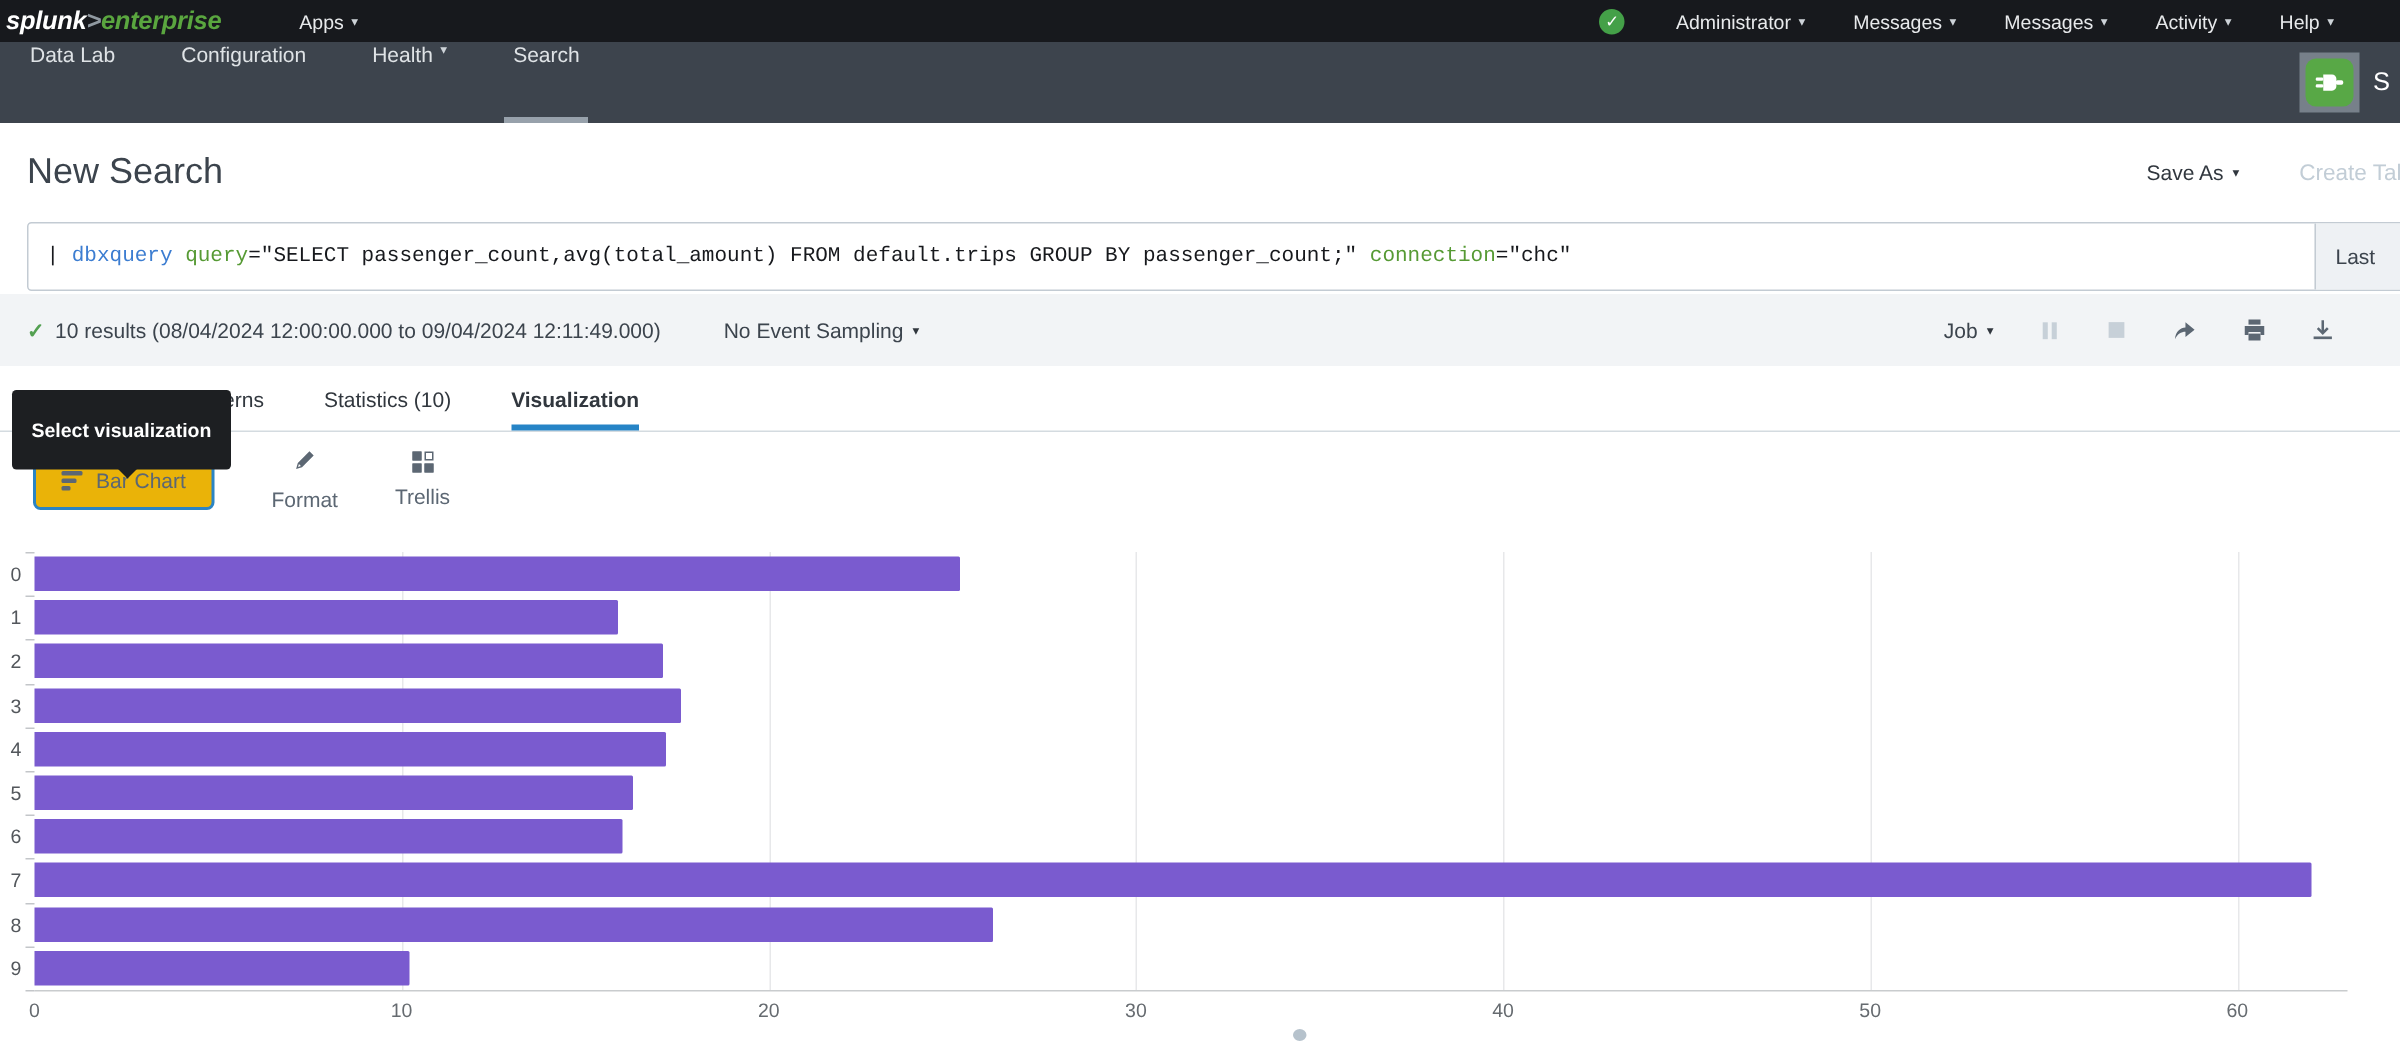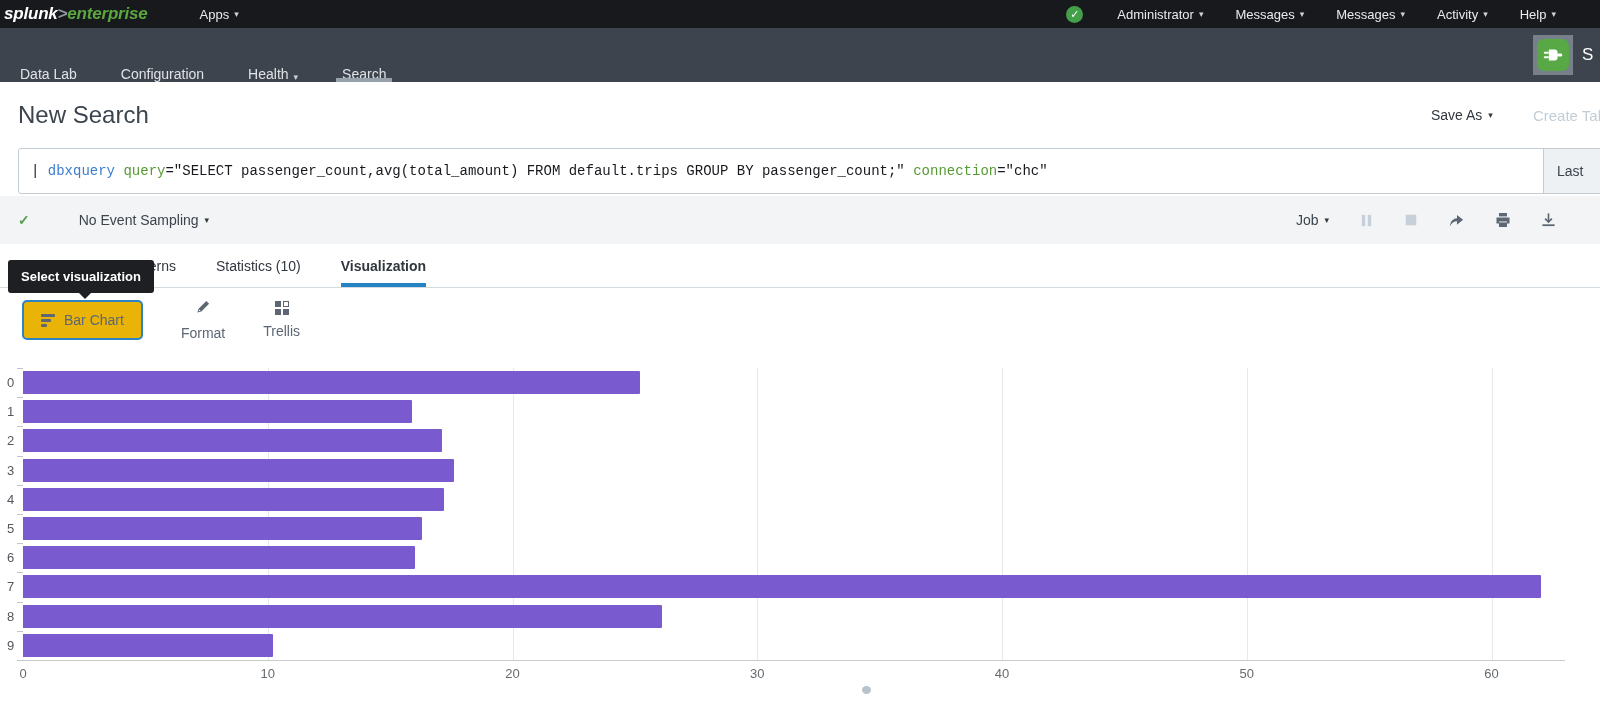--- a/index.html
+++ b/index.html
@@ -14,21 +14,21 @@
   .logo .s3 { color:#5aa63f; font-weight:bold; }
   .tb-apps { margin-left:52px; display:flex; align-items:center; gap:5px; cursor:pointer; }
   .tb-right { margin-left:auto; display:flex; align-items:center; gap:32px; padding-right:44px; }
   .tb-menu { display:flex; align-items:center; gap:5px; cursor:pointer; white-space:nowrap; }
   .caret { font-size:9px; color:#cdd3d8; }
   .status-circle { width:17px; height:17px; border-radius:50%; background:#44a048; color:#fff;
     font-size:11px; display:flex; align-items:center; justify-content:center; margin-right:2px; }
 
   
   .appbar { height:54px; background:#3d444d; display:flex; align-items:center; color:#dfe3e6; font-size:14px; position:relative; }
-  .ab-item { margin-left:44px; height:54px; display:flex; align-items:flex-end; gap:5px; cursor:pointer; position:relative; white-space:nowrap; }
+  .ab-item { margin-left:44px; height:54px; display:flex; align-items:flex-start; gap:5px; cursor:pointer; position:relative; white-space:nowrap; }
   .ab-item:first-child { margin-left:20px; }
   .ab-item.active::after { content:""; position:absolute; left:-6px; right:-6px; bottom:0; height:4px; background:#97a1ab; }
   .ab-right { margin-left:auto; display:flex; align-items:center; padding-right:0; }
   .app-icon-box { width:40px; height:40px; background:#77808a; display:flex; align-items:center; justify-content:center; }
   .app-icon { width:32px; height:32px; background:#58a846; border-radius:7px; display:flex; align-items:center; justify-content:center; }
   .app-name { color:#fff; font-size:17px; margin-left:9px; width:18px; overflow:hidden; }
 
   
   .page-header { height:66px; display:flex; align-items:center; padding-left:18px; }
   .page-title { font-size:24px; color:#3c444d; font-weight:500; }
@@ -56,21 +56,21 @@
   .icon-btn { display:flex; align-items:center; cursor:pointer; }
 
   
   .tabs { height:44px; border-bottom:1px solid #d4dbe0; display:flex; align-items:stretch; padding-left:20px; position:relative; }
   .tab { display:flex; align-items:center; margin-right:40px; font-size:14px; color:#31373e; cursor:pointer; position:relative; white-space:nowrap; }
   .tab.active { font-weight:bold; }
   .tab.active::after { content:""; position:absolute; left:0; right:0; bottom:0; height:4px; background:#2684c6; }
 
   
   .tooltip { position:absolute; left:8px; top:260px; z-index:20; background:#1d1f22; color:#fff;
-    font-size:13px; font-weight:bold; padding:9px 13px; border-radius:3px; white-space:nowrap; }
+    font-size:13px; font-weight:bold; padding:19px 13px; border-radius:3px; white-space:nowrap; }
   .tooltip::after { content:""; position:absolute; left:70px; bottom:-6px; border-left:7px solid transparent;
     border-right:7px solid transparent; border-top:7px solid #1d1f22; }
 
   
   .viz-toolbar { height:64px; display:flex; align-items:center; padding-left:22px; gap:38px; }
   .chart-type-btn { display:flex; align-items:center; gap:9px; border:2px solid #2b84c4; border-radius:5px;
     padding:10px 17px; background:#eab308; font-size:14px; color:#5c6773; cursor:pointer; }
   .tool-btn { display:flex; align-items:center; gap:8px; font-size:14px; color:#5c6773; cursor:pointer;flex-direction:column; }
   .hbars { display:flex; flex-direction:column; gap:2px; }
   .hbars i { display:block; height:3px; background:#5c6773; border-radius:1px; }
@@ -167,20 +167,21 @@
 
 <div class="search-wrap">
   <div class="query"><span>| </span><span class="cmd">dbxquery</span><span> </span><span class="key">query</span><span>="SELECT passenger_count,avg(total_amount) FROM default.trips GROUP BY passenger_count;"</span><span> </span><span class="key">connection</span><span>="chc"</span></div>
   <div class="time-picker">
     <span>Last</span>
   </div>
 </div>
 
 <div class="results-bar">
   <span class="res-check">✓</span>
+  <span>10 results (08/04/2024 12:00:00.000 to 09/04/2024 12:11:49.000)</span>
   <div class="sampling">
     <span>No Event Sampling</span>
     <span class="caret" style="color:#31373e">▾</span>
   </div>
   <div class="rb-right">
     <div class="job">
       <span>Job</span>
       <span class="caret" style="color:#31373e">▾</span>
     </div>
     <span class="icon-btn">

